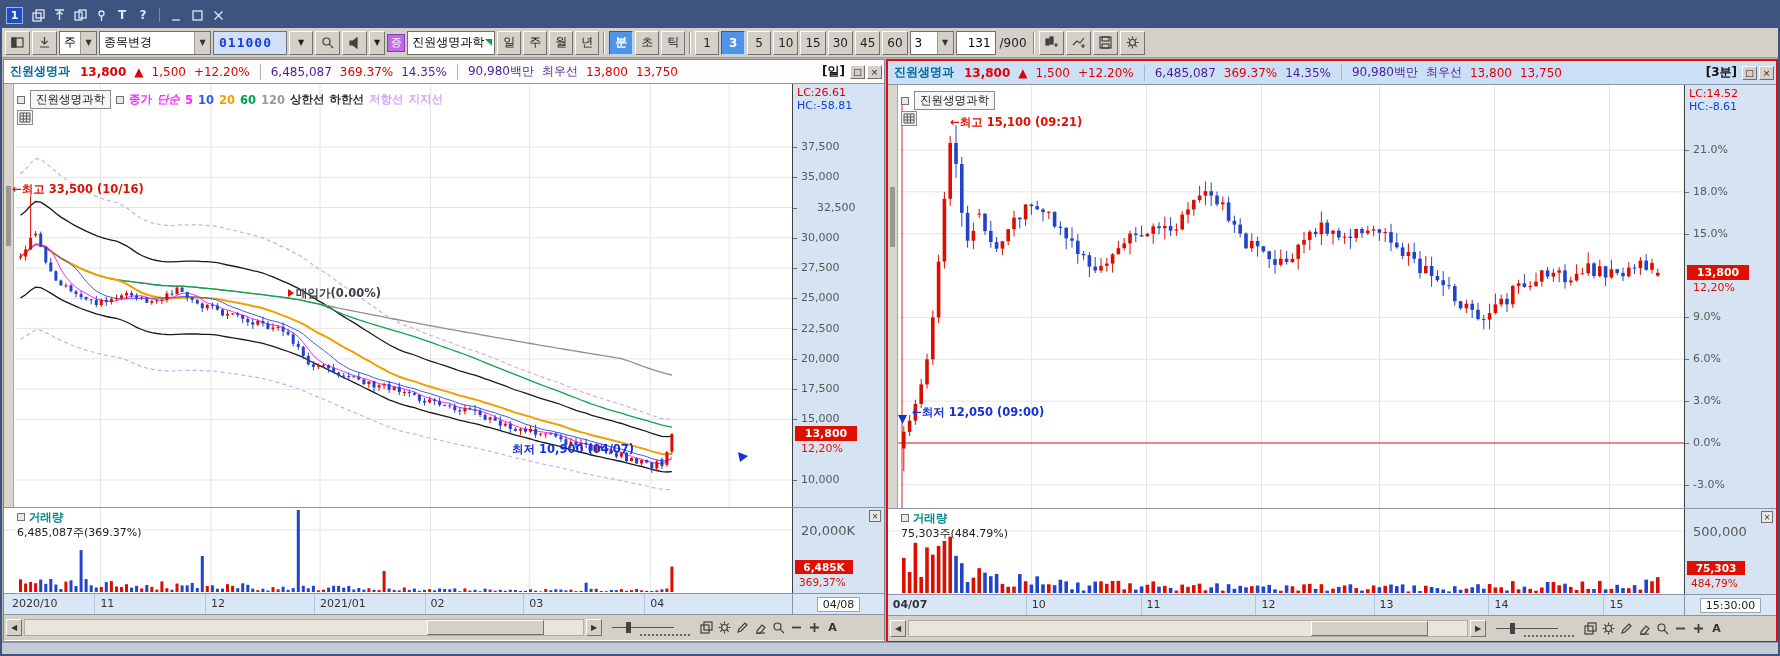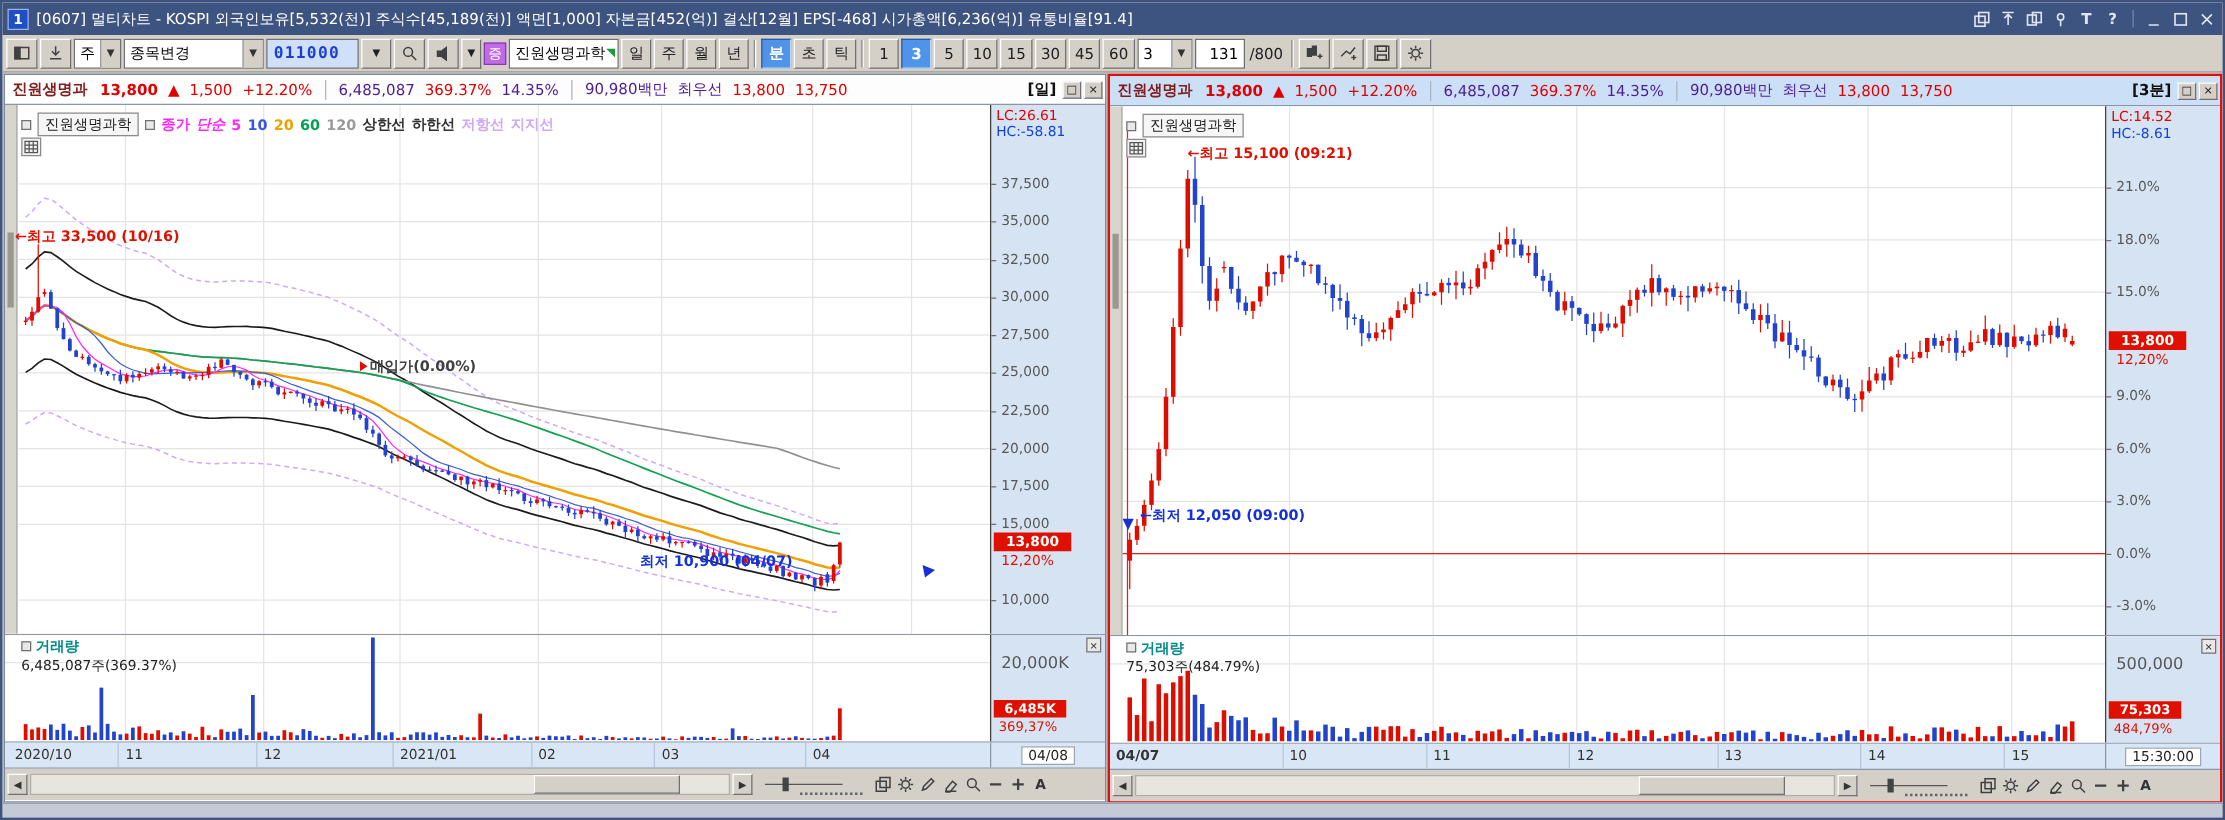--- a/index.html
+++ b/index.html
@@ -30,21 +30,21 @@
   .tgroup-sep{width:2px;height:22px;border-left:1px solid #8a8a8a;border-right:1px solid #fff;margin:0 2px;}
   .count-input{height:24px;width:40px;background:#fff;border:1px solid #707070;font-size:12px;display:flex;align-items:center;justify-content:flex-end;padding-right:4px;}
   .plain-label{font-size:12px;color:#202020;padding:0 2px;}
   
   .main{display:flex;padding:1px 0 0 1px;gap:1px;background:#b8b4ac;}
   .panel{position:relative;width:884px;height:583px;background:#fff;border:1px solid #7a8aa0;}
   .panel.right{width:894px;border:2px solid #e01010;}
   
   .phead{height:24px;display:flex;align-items:center;font-size:12px;background:#fdfdfd;border-bottom:1px solid #8a96a8;padding:0 2px;white-space:nowrap;}
   .panel.right .phead{background:#cbdff6;}
-  .ph-name{font-weight:bold;color:#7f1d1d;margin:0 6px 0 4px;}
+  .ph-name{font-weight:bold;color:#0369a1;margin:0 6px 0 4px;}
   .ph-red{color:#e00000;margin:0 4px;}
   .ph-red.b{font-weight:bold;}
   .ph-blk{color:#4c1d95;margin:0 4px;}
   .ph-sep{width:1px;height:16px;background:#aab4c2;margin:0 6px;}
   .ph-tag{font-weight:bold;color:#101010;margin:0 3px 0 8px;}
   .mini-btn{width:15px;height:14px;border:1px solid;border-color:#fff #707070 #707070 #fff;background:#d4d0c8;font-size:9px;
     display:inline-flex;align-items:center;justify-content:center;margin-left:2px;color:#222;}
   .ph-flex{flex:1;}
   
   .chartwrap{position:relative;height:424px;display:flex;border-bottom:1px solid #8a96a8;}
@@ -103,21 +103,20 @@
   .statusstrip{position:absolute;left:0;right:0;bottom:0;height:12px;background:#c4cad6;border-top:1px solid #8f98a8;}
   svg.price-svg,svg.vol-svg{position:absolute;left:0;top:0;}
 </style>
 </head>
 <body>
 
 <div class="window">
 
   <div class="titlebar">
     <span class="tb-badge">1</span>
-    <span class="tb-title">[0607] 멀티차트 - KOSPI 외국인보유[5,532(천)] 주식수[45,189(천)] 액면[1,000] 자본금[452(억)] 결산[12월] EPS[-468] 시가총액[6,236(억)] 유통비율[91.4]</span>
     <span class="tb-icons" id="tbicons">
         <span class="ticon">
           <svg width="15" height="15" viewBox="0 0 15 15">
             <rect x="5" y="2" width="8" height="8"></rect>
             <rect x="2" y="5" width="8" height="8"></rect>
           </svg>
         </span>
         <span class="ticon">
           <svg width="15" height="15" viewBox="0 0 15 15">
             <path d="M7.5 12V4M4.5 6.5l3-3 3 3M3 2h9"></path>
@@ -220,21 +219,21 @@
         <span class="tbtn">15</span>
         <span class="tbtn">30</span>
         <span class="tbtn">45</span>
         <span class="tbtn">60</span>
       </span>
     <span class="tcombo" style="width:44px;">
         <span>3</span>
         <span class="arrow" style="margin-left:auto">▼</span>
       </span>
     <span class="count-input">131</span>
-    <span class="plain-label">/800</span>
+    <span class="plain-label">/900</span>
     <span class="tgroup-sep"></span>
     <span class="tbtn">
         <svg width="15" height="15">
           <rect x="2" y="4" width="3" height="6" fill="#404040"></rect>
           <rect x="6" y="2" width="3" height="7" fill="#404040"></rect>
           <path d="M10 10h4M12 8v4"></path>
         </svg>
       </span>
     <span class="tbtn">
         <svg width="15" height="15">
@@ -602,21 +601,21 @@
       <div class="axiscol">
         <div class="lc">LC:26.61</div>
         <div class="hc">HC:-58.81</div>
         <div class="pricebox" style="top: 341.985px;">13,800</div>
         <div class="priceboxpct" style="top: 357.985px;">12,20%</div>
       <div class="tick-mark" style="top: 63px;"></div>
             <div class="tick-label" style="top: 56px;">37,500</div>
             <div class="tick-mark" style="top: 93.2727px;"></div>
             <div class="tick-label" style="top: 86.2727px;">35,000</div>
             <div class="tick-mark" style="top: 123.545px;"></div>
-            <div class="tick-label" style="top: 116.545px;">32,500</div>
+            <div class="tick-label" style="top: 116.545px; margin-left: 16px;">32,500</div>
             <div class="tick-mark" style="top: 153.818px;"></div>
             <div class="tick-label" style="top: 146.818px;">30,000</div>
             <div class="tick-mark" style="top: 184.091px;"></div>
             <div class="tick-label" style="top: 177.091px;">27,500</div>
             <div class="tick-mark" style="top: 214.364px;"></div>
             <div class="tick-label" style="top: 207.364px;">25,000</div>
             <div class="tick-mark" style="top: 244.636px;"></div>
             <div class="tick-label" style="top: 237.636px;">22,500</div>
             <div class="tick-mark" style="top: 274.909px;"></div>
             <div class="tick-label" style="top: 267.909px;">20,000</div>

